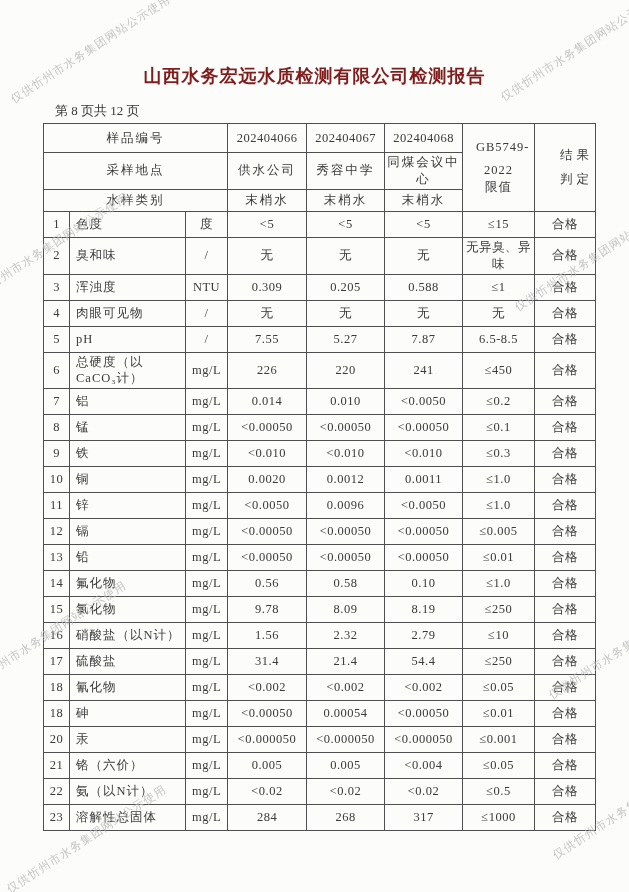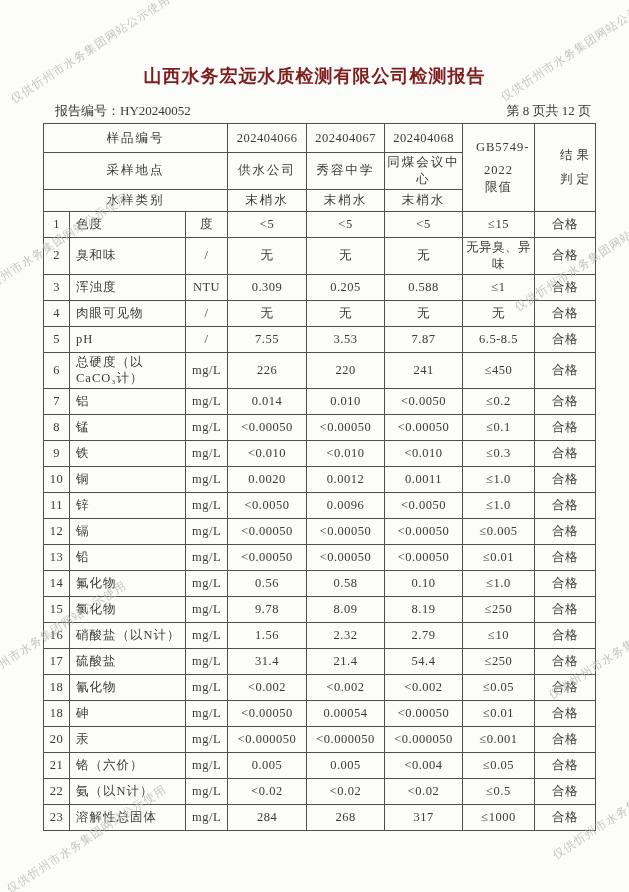--- a/index.html
+++ b/index.html
@@ -97,21 +97,20 @@
 <div class="watermark wm3">仅供忻州市水务集团网站公示使用</div>
 <div class="watermark wm4">仅供忻州市水务集团网站公示使用</div>
 <div class="watermark wm5">仅供忻州市水务集团网站公示使用</div>
 <div class="watermark wm6">仅供忻州市水务集团网站公示使用</div>
 <div class="watermark wm7">仅供忻州市水务集团网站公示使用</div>
 <div class="watermark wm8">仅供忻州市水务集团网站公示使用</div>
 
 <div class="title">山西水务宏远水质检测有限公司检测报告</div>
 
 <div class="meta">
-  <span>报告编号：HY20240052</span>
   <span>第 8 页共 12 页</span>
 </div>
 
 <table>
   <colgroup>
     <col class="c-no">
       <col class="c-name">
       <col class="c-unit">
     <col class="c-s">
       <col class="c-s2">
@@ -190,21 +189,21 @@
     <td>无</td>
     <td>无</td>
     <td>合格</td>
   </tr>
 
   <tr>
     <td>5</td>
     <td>pH</td>
     <td>/</td>
     <td>7.55</td>
-    <td>3.53</td>
+    <td>5.27</td>
     <td>7.87</td>
     <td>6.5-8.5</td>
     <td>合格</td>
   </tr>
 
   <tr>
     <td>6</td>
     <td>总硬度（以CaCO₃计）</td>
     <td>mg/L</td>
     <td>226</td>

